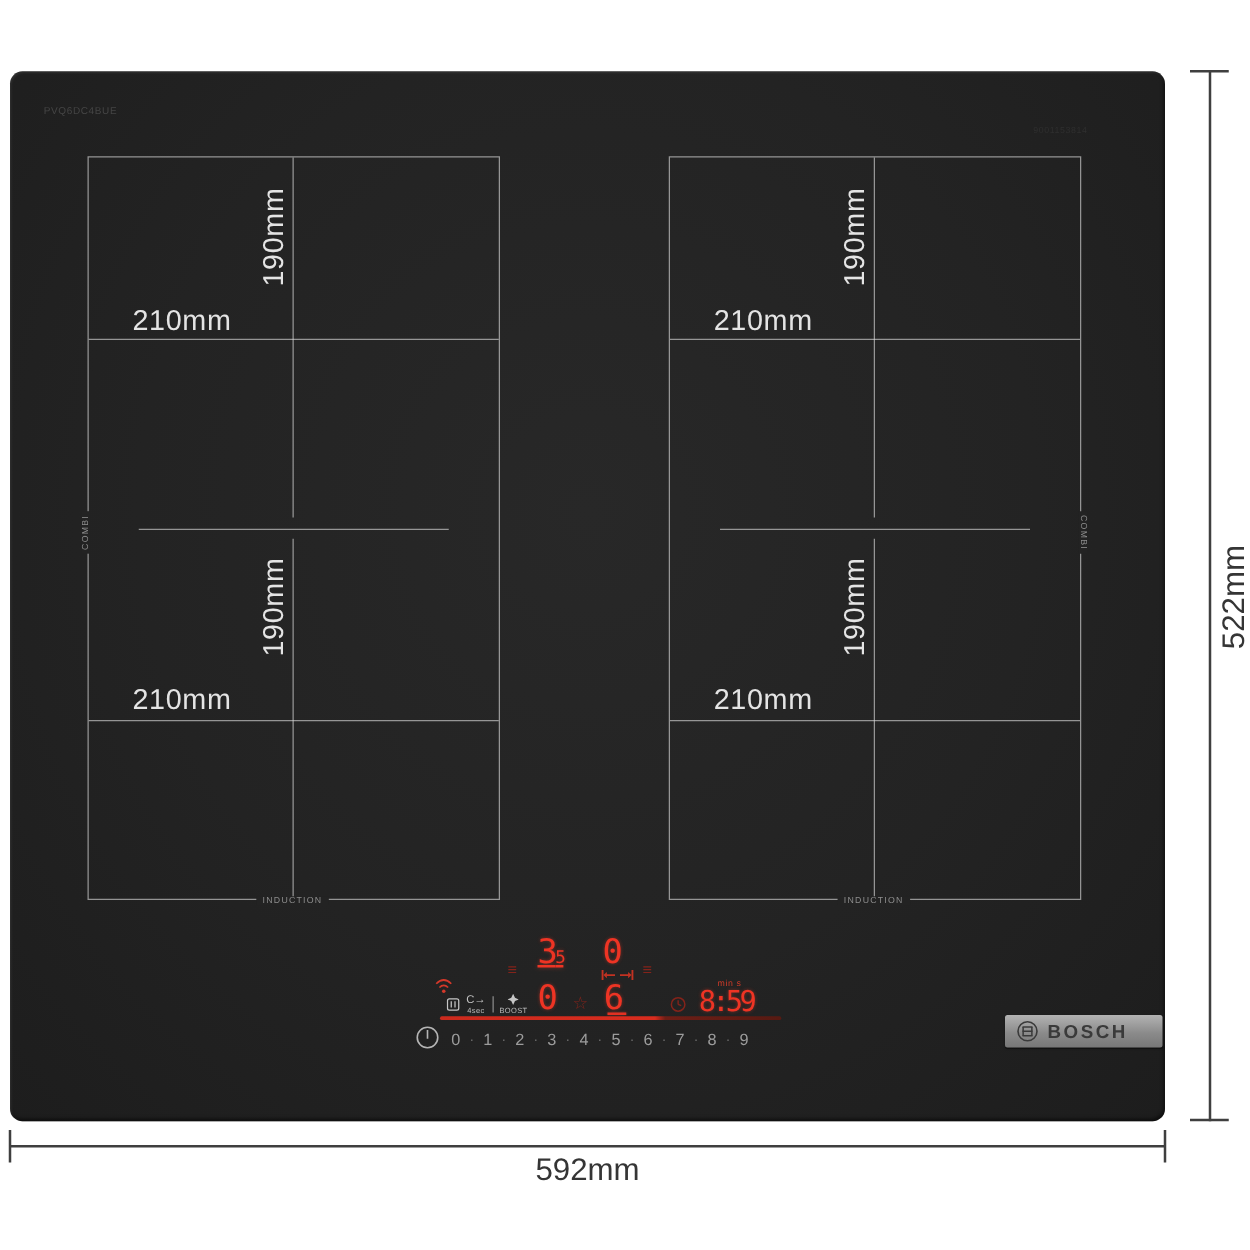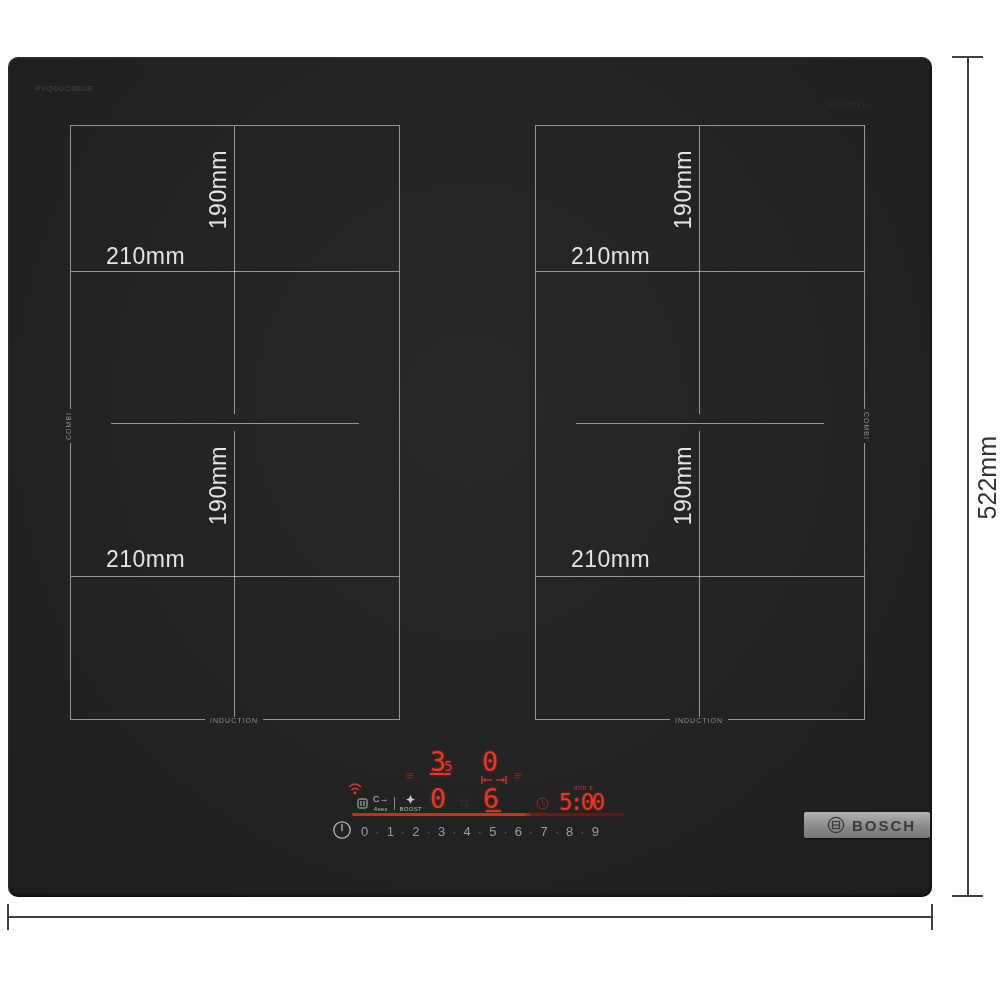--- a/index.html
+++ b/index.html
@@ -74,21 +74,21 @@
             background:linear-gradient(to right, #cb2a1d 0%, #d92c1e 63%, #6d1e16 66%, #571a12 100%); }
 
   .power-icon { position:absolute; left:324px; top:763px; }
   .power-row { position:absolute; left:353px; top:767px; width:238px; display:flex; justify-content:space-between; align-items:center; }
   .pl-num { color:#9c9c9c; font-size:13px; }
   .pl-dot { color:#6e6e6e; font-size:11px; }
 
   
   .bosch-bar { position:absolute; left:796px; top:755px; width:126px; height:26px; border-radius:2px;
                background:linear-gradient(#b3b3b3, #8b8b8b 55%, #777777);
-               display:flex; align-items:center; gap:7px; padding-left:23px;
+               display:flex; align-items:center; gap:7px; padding-left:9px;
                box-shadow:0 1px 1px rgba(0,0,0,0.5); }
   .bosch-text { font-size:15px; font-weight:bold; letter-spacing:2px; color:#3a3a3a; }
 
   
   .dimline { position:absolute; background:#3f3f3f; }
   .dim-right-line     { left:967px; top:57px;  width:2px;  height:840px; }
   .dim-right-cap-top  { left:952px; top:56px;  width:31px; height:2px; }
   .dim-right-cap-bot  { left:952px; top:895px; width:31px; height:2px; }
   .dim-bottom-line    { left:8px;   top:916px; width:924px; height:2px; }
   .dim-bottom-cap-l   { left:7px;   top:904px; width:2px;  height:26px; }
@@ -160,21 +160,21 @@
     </svg>
     <div class="led led-big pos-6">6</div>
     <div class="dash-under-6"></div>
 
     <svg class="clock-icon" width="13" height="13" viewBox="0 0 13 13">
       <circle cx="6.5" cy="6.5" r="5.4" fill="none" stroke="#84231a" stroke-width="1.2"></circle>
       <line x1="6.5" y1="6.5" x2="6.5" y2="3.2" stroke="#84231a" stroke-width="1.1"></line>
       <line x1="6.5" y1="6.5" x2="9" y2="7.5" stroke="#84231a" stroke-width="1.1"></line>
     </svg>
     <div class="minS">min s</div>
-    <div class="led led-timer pos-timer">5:00</div>
+    <div class="led led-timer pos-timer">8:59</div>
 
     <div class="panel-icons">
       <svg width="11" height="11" viewBox="0 0 11 11">
         <rect x="1" y="1" width="9" height="9" rx="1.5" fill="none" stroke="#c6c6c6" stroke-width="1"></rect>
         <line x1="4" y1="3" x2="4" y2="8" stroke="#c6c6c6" stroke-width="1"></line>
         <line x1="7" y1="3" x2="7" y2="8" stroke="#c6c6c6" stroke-width="1"></line>
       </svg>
       <div class="icon-col">
         <span class="glyphrow">C→</span>
         <span class="cap">4sec</span>
@@ -230,14 +230,15 @@
   </div>
 
   <div class="dimline dim-right-line"></div>
   <div class="dimline dim-right-cap-top"></div>
   <div class="dimline dim-right-cap-bot"></div>
   <div class="dim-label dim-height-label">522mm</div>
 
   <div class="dimline dim-bottom-line"></div>
   <div class="dimline dim-bottom-cap-l"></div>
   <div class="dimline dim-bottom-cap-r"></div>
+  <div class="dim-label dim-width-label">592mm</div>
 
 </div>
 
 </body></html>

